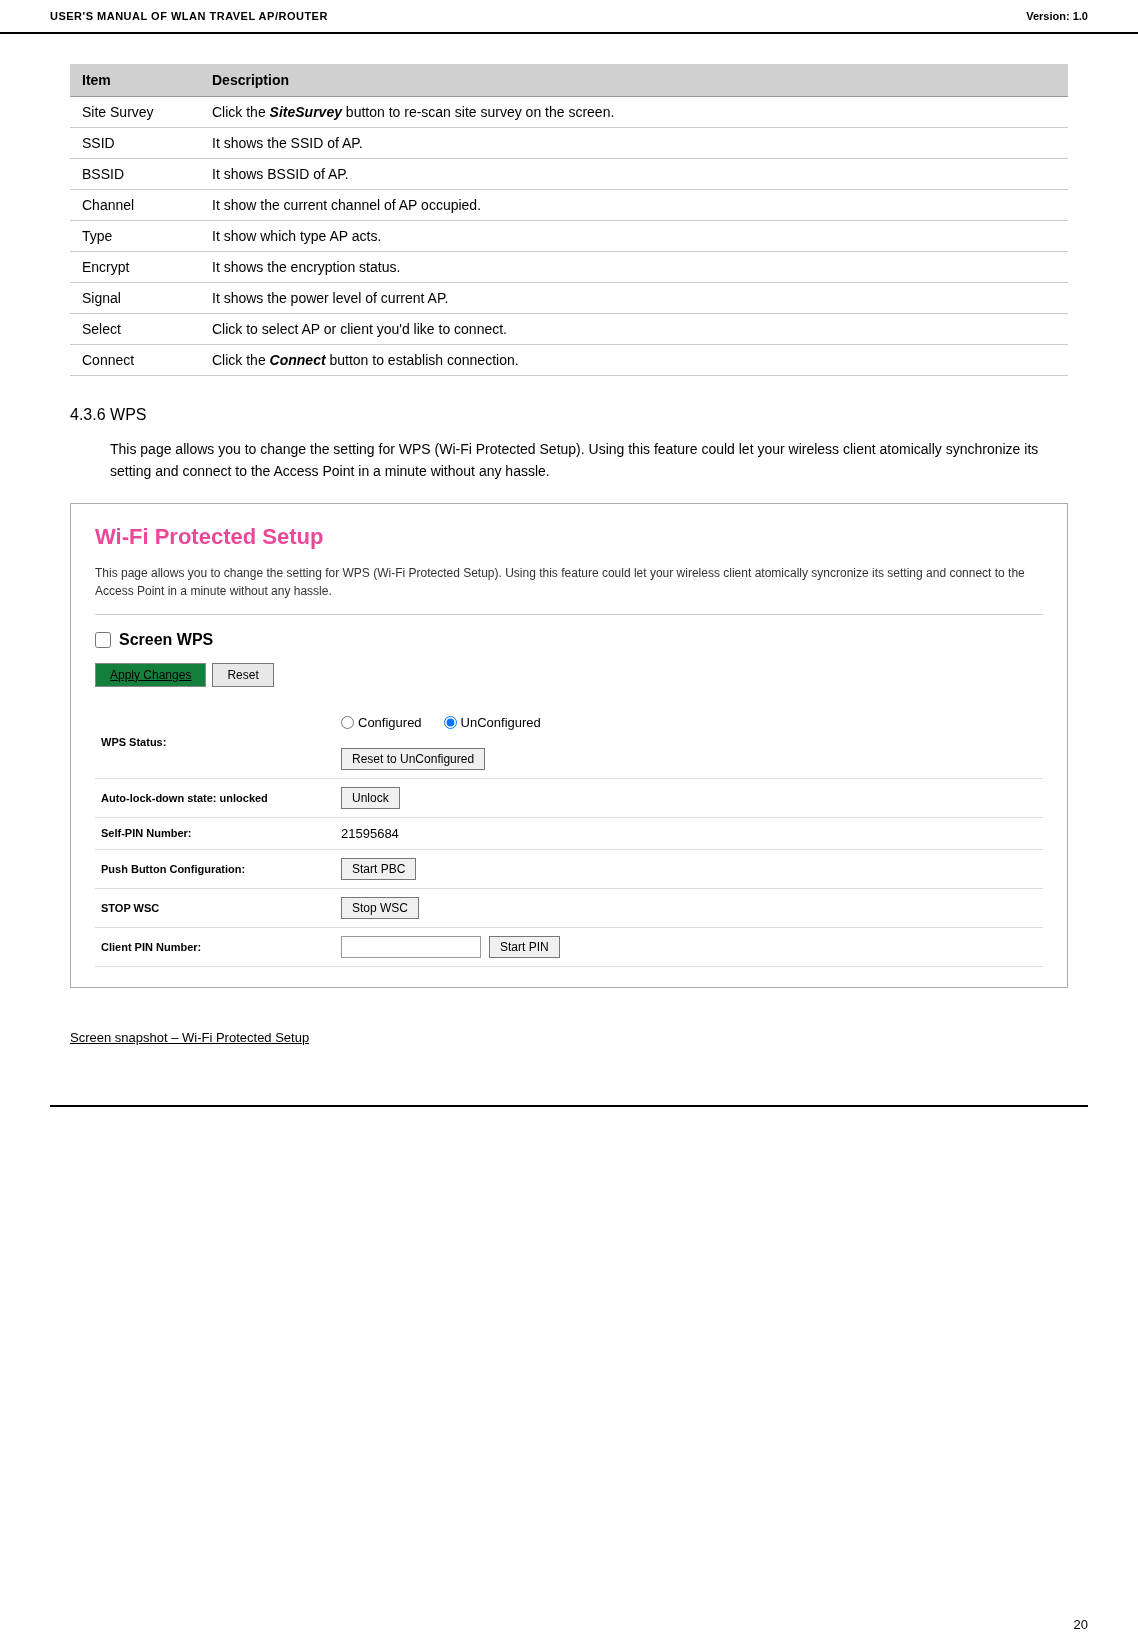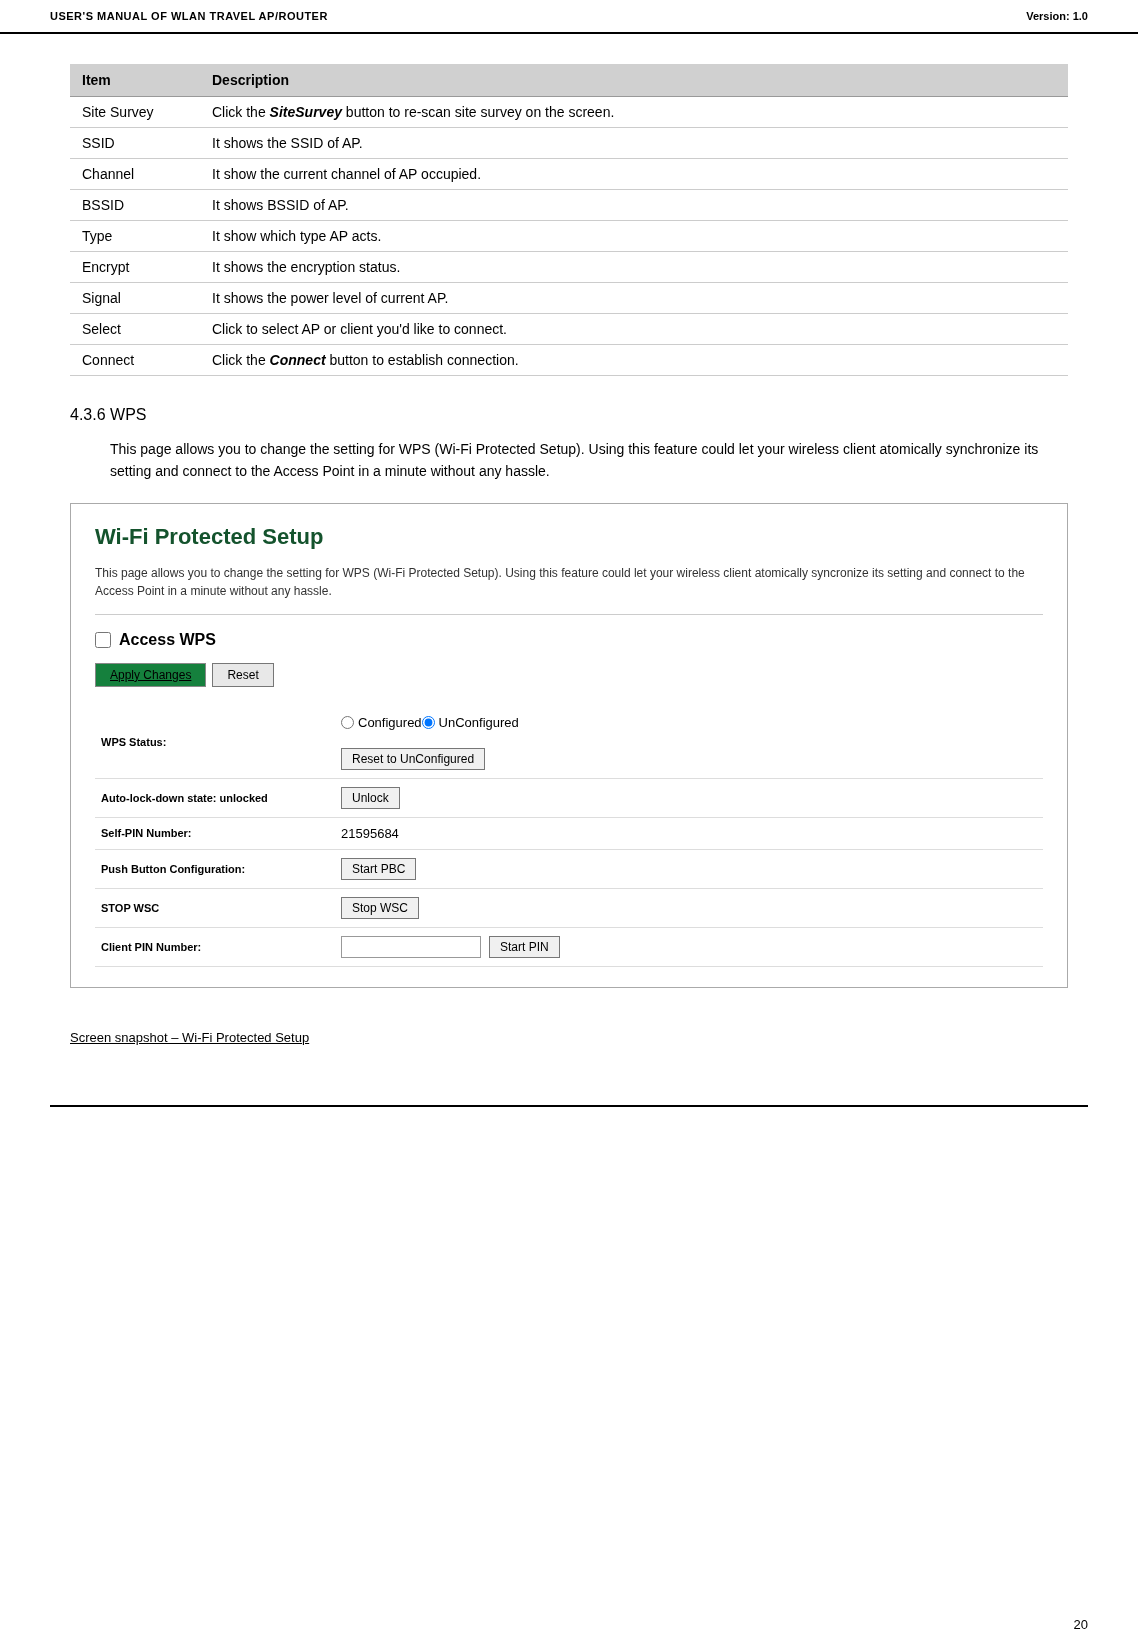--- a/index.html
+++ b/index.html
@@ -89,21 +89,21 @@
     .wps-box {
       border: 1px solid #aaa;
       padding: 20px 24px 20px 24px;
       margin-bottom: 20px;
       background: #fff;
     }
 
     .wps-box-title {
       font-size: 22px;
       font-weight: bold;
-      color: #14532d;
+      color: #ec4899;
       margin-bottom: 14px;
       font-family: Arial, sans-serif;
     }
 
     .wps-box-desc {
       font-size: 12px;
       line-height: 1.5;
       color: #333;
       margin-bottom: 16px;
       border-bottom: 1px solid #ccc;
@@ -173,21 +173,21 @@
       display: flex;
       align-items: center;
       gap: 14px;
       flex-direction: column;
       align-items: flex-start;
     }
 
     .radio-group {
       display: flex;
       align-items: center;
-      gap: 0;
+      gap: 22px;
     }
 
     .radio-label {
       font-size: 13px;
       display: flex;
       align-items: center;
       gap: 4px;
     }
 
     .reset-btn-wrap {
@@ -260,27 +260,27 @@
           Click the <span class="bold-italic">SiteSurvey</span> button to re-scan site survey on the screen.
         </td>
       </tr>
 
       <tr>
         <td>SSID</td>
         <td>It shows the SSID of AP.</td>
       </tr>
 
       <tr>
+        <td>BSSID</td>
+        <td>It shows BSSID of AP.</td>
+      </tr>
+
+      <tr>
         <td>Channel</td>
         <td>It show the current channel of AP occupied.</td>
-      </tr>
-
-      <tr>
-        <td>BSSID</td>
-        <td>It shows BSSID of AP.</td>
       </tr>
 
       <tr>
         <td>Type</td>
         <td>It show which type AP acts.</td>
       </tr>
 
       <tr>
         <td>Encrypt</td>
         <td>It shows the encryption status.</td>
@@ -307,21 +307,21 @@
 
   <h2 class="section-heading">4.3.6  WPS</h2>
   <div class="section-body">This page allows you to change the setting for WPS (Wi-Fi Protected Setup). Using this feature could let your wireless client atomically synchronize its setting and connect to the Access Point in a minute without any hassle.</div>
 
   <div class="wps-box">
     <div class="wps-box-title">Wi-Fi Protected Setup</div>
     <div class="wps-box-desc">This page allows you to change the setting for WPS (Wi-Fi Protected Setup). Using this feature could let your wireless client atomically syncronize its setting and connect to the Access Point in a minute without any hassle.</div>
 
     <div class="disable-wps-row">
       <input type="checkbox" class="wps-checkbox" style="">
-      <span class="disable-wps-label">Access WPS</span>
+      <span class="disable-wps-label">Screen WPS</span>
     </div>
 
     <div class="button-row">
       <button class="btn btn-apply">Apply Changes</button>
       <button class="btn">Reset</button>
     </div>
 
     <table class="wps-form">
       <tbody>
 

